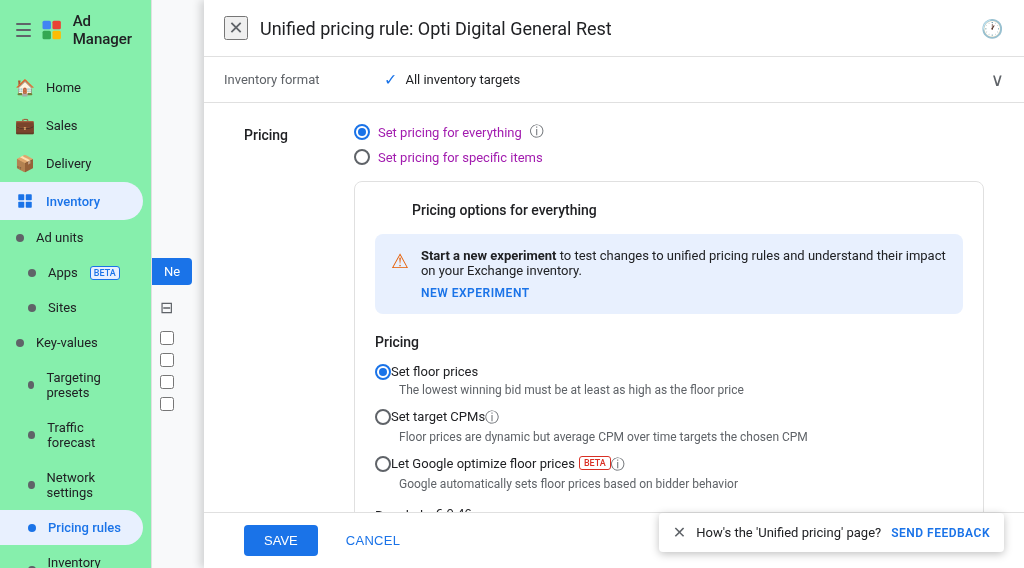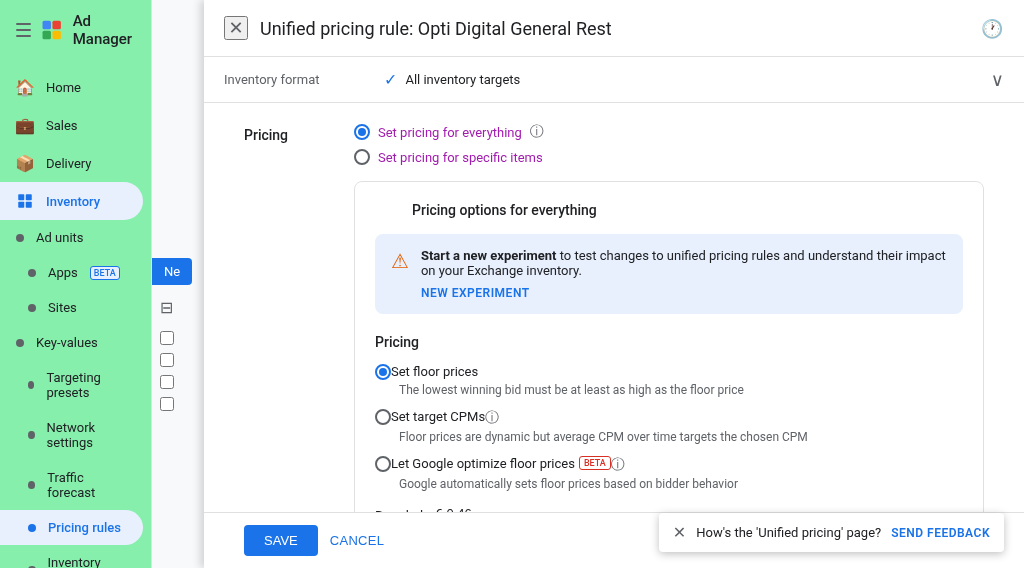--- a/index.html
+++ b/index.html
@@ -78,21 +78,21 @@
     .beta-tag { font-size: 9px; background: transparent; color: #d93025; border: 1px solid #d93025; border-radius: 3px; padding: 1px 4px; font-weight: 500; margin-left: 4px; vertical-align: middle; }
 
     
     .branded-row { display: flex; align-items: center; gap: 12px; margin-top: 14px; }
     .branded-label { font-size: 13px; color: #202124; }
     .branded-input-wrapper { display: flex; align-items: center; border-bottom: 2px solid #1a73e8; padding-bottom: 2px; gap: 4px; }
     .currency-symbol { font-size: 13px; color: #202124; }
     .branded-input { border: none; outline: none; font-size: 13px; color: #202124; width: 60px; }
 
     
-    .modal-footer { display: flex; align-items: center; padding: 12px 40px; border-top: 1px solid #e0e0e0; gap: 0; }
+    .modal-footer { display: flex; align-items: center; padding: 12px 40px; border-top: 1px solid #e0e0e0; gap: 16px; }
     .save-btn { background: #1a73e8; color: #fff; border: none; border-radius: 4px; padding: 8px 20px; font-size: 13px; font-weight: 500; cursor: pointer; }
     .cancel-btn { background: transparent; color: #1a73e8; border: none; padding: 8px 12px; font-size: 13px; font-weight: 500; cursor: pointer; letter-spacing: 0.3px; }
 
     
     .feedback-toast { position: absolute; bottom: 16px; right: 20px; background: #fff; border-radius: 4px; box-shadow: 0 2px 8px rgba(0,0,0,0.25); padding: 10px 14px; display: flex; align-items: center; gap: 10px; z-index: 30; font-size: 13px; }
     .toast-close { color: #5f6368; cursor: pointer; font-size: 16px; }
     .toast-text { color: #202124; }
     .send-feedback-btn { color: #1a73e8; font-weight: 600; font-size: 12px; letter-spacing: 0.5px; cursor: pointer; }
 
     
@@ -166,25 +166,25 @@
     <div class="nav-item" style="">
       <span class="dot-icon"></span>
       <span>Key-values</span>
     </div>
     <div class="nav-item" style="padding-left:28px">
       <span class="dot-icon"></span>
       <span>Targeting presets</span>
     </div>
     <div class="nav-item" style="padding-left:28px">
       <span class="dot-icon"></span>
+      <span>Traffic forecast</span>
+    </div>
+    <div class="nav-item" style="padding-left:28px">
+      <span class="dot-icon"></span>
       <span>Network settings</span>
-    </div>
-    <div class="nav-item" style="padding-left:28px">
-      <span class="dot-icon"></span>
-      <span>Traffic forecast</span>
     </div>
     <div class="nav-item active" style="padding-left:28px; background:#e8f0fe;">
       <span class="dot-icon" style="background:#1a73e8;"></span>
       <span style="color:#1a73e8; font-weight:500;">Pricing rules</span>
     </div>
     <div class="nav-item" style="padding-left:28px">
       <span class="dot-icon"></span>
       <span>Inventory rules</span>
     </div>
 

